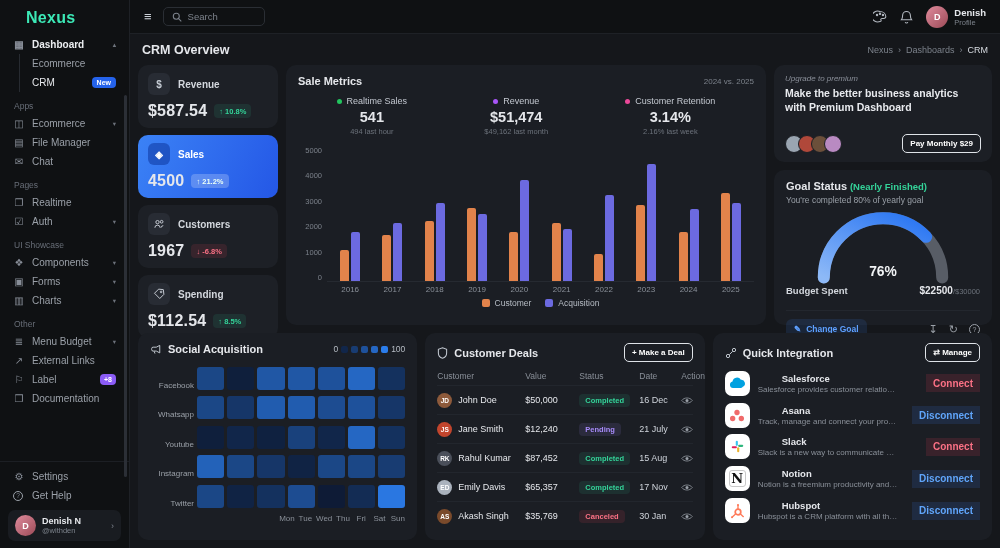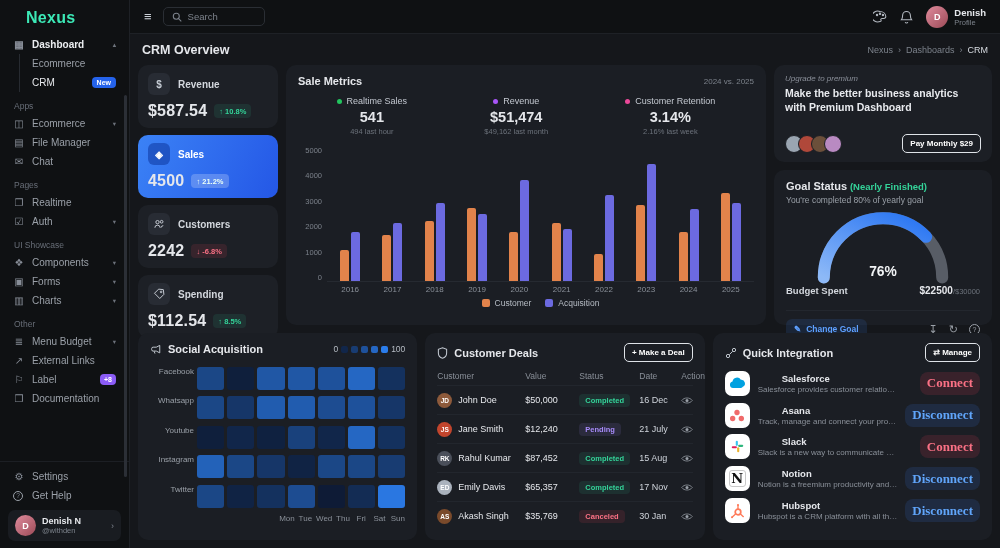--- a/index.html
+++ b/index.html
@@ -112,21 +112,21 @@
   .goal-foot { display:flex; align-items:center; margin-top:8px; padding-top:8px; border-top:1px solid #23272e; }
   .btn-soft { background:rgba(59,130,246,.13); color:#5ea0ff; font-size:8.5px; font-weight:bold; padding:5px 8px; border-radius:6px; display:flex; gap:5px; align-items:center; border:none; cursor:pointer; font-family:inherit; }
   .goal-icons { margin-left:auto; display:flex; gap:11px; color:#9aa0a8; font-size:11px; align-items:center; }
   .q-circle { width:11px; height:11px; border:1px solid #9aa0a8; border-radius:50%; font-size:7px; display:flex; align-items:center; justify-content:center; }
 
   
   .social, .deals, .integr { flex:1; min-width:0; display:flex; flex-direction:column; }
   .hm-legend { margin-left:auto; display:flex; align-items:center; gap:3px; font-size:8.5px; color:#b6bcc4; }
   .hm-dot { width:7px; height:7px; border-radius:2px; }
   .hm-body { flex:1; display:flex; flex-direction:column; justify-content:space-evenly; margin-top:5px; }
-  .hm-row { display:flex; align-items:flex-start; gap:3px; }
+  .hm-row { display:flex; align-items:flex-end; gap:3px; }
   .hm-label { width:44px; text-align:right; font-size:8px; color:#9aa0a8; flex:0 0 44px; }
   .hm-cells { flex:1; display:flex; gap:3px; }
   .hm-cell { flex:1; height:23px; border-radius:3px; }
   .hm-days span { flex:1; text-align:center; font-size:8px; color:#8a9099; }
 
   .tbl-head { display:grid; grid-template-columns:88px 54px 60px 42px 1fr; font-size:8.5px; color:#8a9099; margin-top:9px; padding-bottom:4px; }
   .tbl-body { flex:1; display:flex; flex-direction:column; }
   .tbl-row { display:grid; grid-template-columns:88px 54px 60px 42px 1fr; align-items:center; border-top:1px solid #22262d; flex:1; font-size:9px; }
   .cust { display:flex; align-items:center; gap:6px; color:#e5e7eb; }
   .tbl-row .avatar { width:15px; height:15px; font-size:6.5px; }
@@ -136,21 +136,21 @@
   .pill.canceled { color:#fb7185; background:rgba(244,63,94,.12); }
   .date-cell { color:#cfd4db; }
   .eye { color:#9aa0a8; cursor:pointer; display:flex; }
 
   .int-list { flex:1; display:flex; flex-direction:column; justify-content:space-evenly; margin-top:2px; }
   .int-item { display:flex; gap:8px; align-items:center; }
   .int-logo { width:25px; height:25px; border-radius:7px; background:#fff; display:flex; align-items:center; justify-content:center; flex:0 0 25px; overflow:hidden; }
   .int-txt { min-width:0; }
   .int-name { font-size:9.5px; font-weight:bold;margin-left:24px; }
   .int-desc { font-size:8px; color:#8a9099; white-space:nowrap; overflow:hidden; text-overflow:ellipsis; max-width:140px; margin-top:1px; }
-  .int-btn { margin-left:auto; font-size:13px; font-weight:bold; padding:3.5px 7px; border-radius:8px; border:none; cursor:pointer; font-family:Liberation Serif, serif; white-space:nowrap; }
+  .int-btn { margin-left:auto; font-size:10px; font-weight:bold; padding:3.5px 7px; border-radius:0; border:none; cursor:pointer; font-family:Liberation Sans, sans-serif; white-space:nowrap; }
   .int-btn.connect { color:#fb7185; background:rgba(244,63,94,.14); }
   .int-btn.disconnect { color:#60a5fa; background:rgba(59,130,246,.14); }
   .notion-n { font-family:"DejaVu Serif",serif; font-weight:bold; color:#111; font-size:13px; border:1px solid #c9c9c9; border-radius:3px; width:17px; height:17px; display:flex; align-items:center; justify-content:center; }
 </style>
 </head>
 <body>
 
 <div class="app">
   <aside>
     <div class="logo">Nexus</div>
@@ -329,21 +329,21 @@
                   <svg width="12" height="12" viewBox="0 0 16 16" fill="none" stroke="currentColor" stroke-width="1.3">
                     <circle cx="6" cy="5.5" r="2.2"></circle>
                     <path d="M2.5 13 a3.5 3.5 0 0 1 7 0"></path>
                     <circle cx="11.5" cy="5" r="1.8"></circle>
                     <path d="M10.8 12.8 a3 3 0 0 1 2.9-2.6"></path>
                   </svg>
                 </span>
                 <span>Customers</span>
               </div>
               <div class="stat-val-row">
-                <span class="stat-value">2242</span>
+                <span class="stat-value">1967</span>
                 <span class="delta down">↓ -6.8%</span>
               </div>
             </section>
             <section class="stat-card">
               <div class="stat-top">
                 <span class="icon-box">
                   <svg width="12" height="12" viewBox="0 0 16 16" fill="none" stroke="currentColor" stroke-width="1.3">
                     <path d="M2 7 L7.5 1.5 L13.8 2.2 L14.5 8.5 L9 14 Z"></path>
                     <circle cx="10.8" cy="5.2" r="1.1"></circle>
                   </svg>

